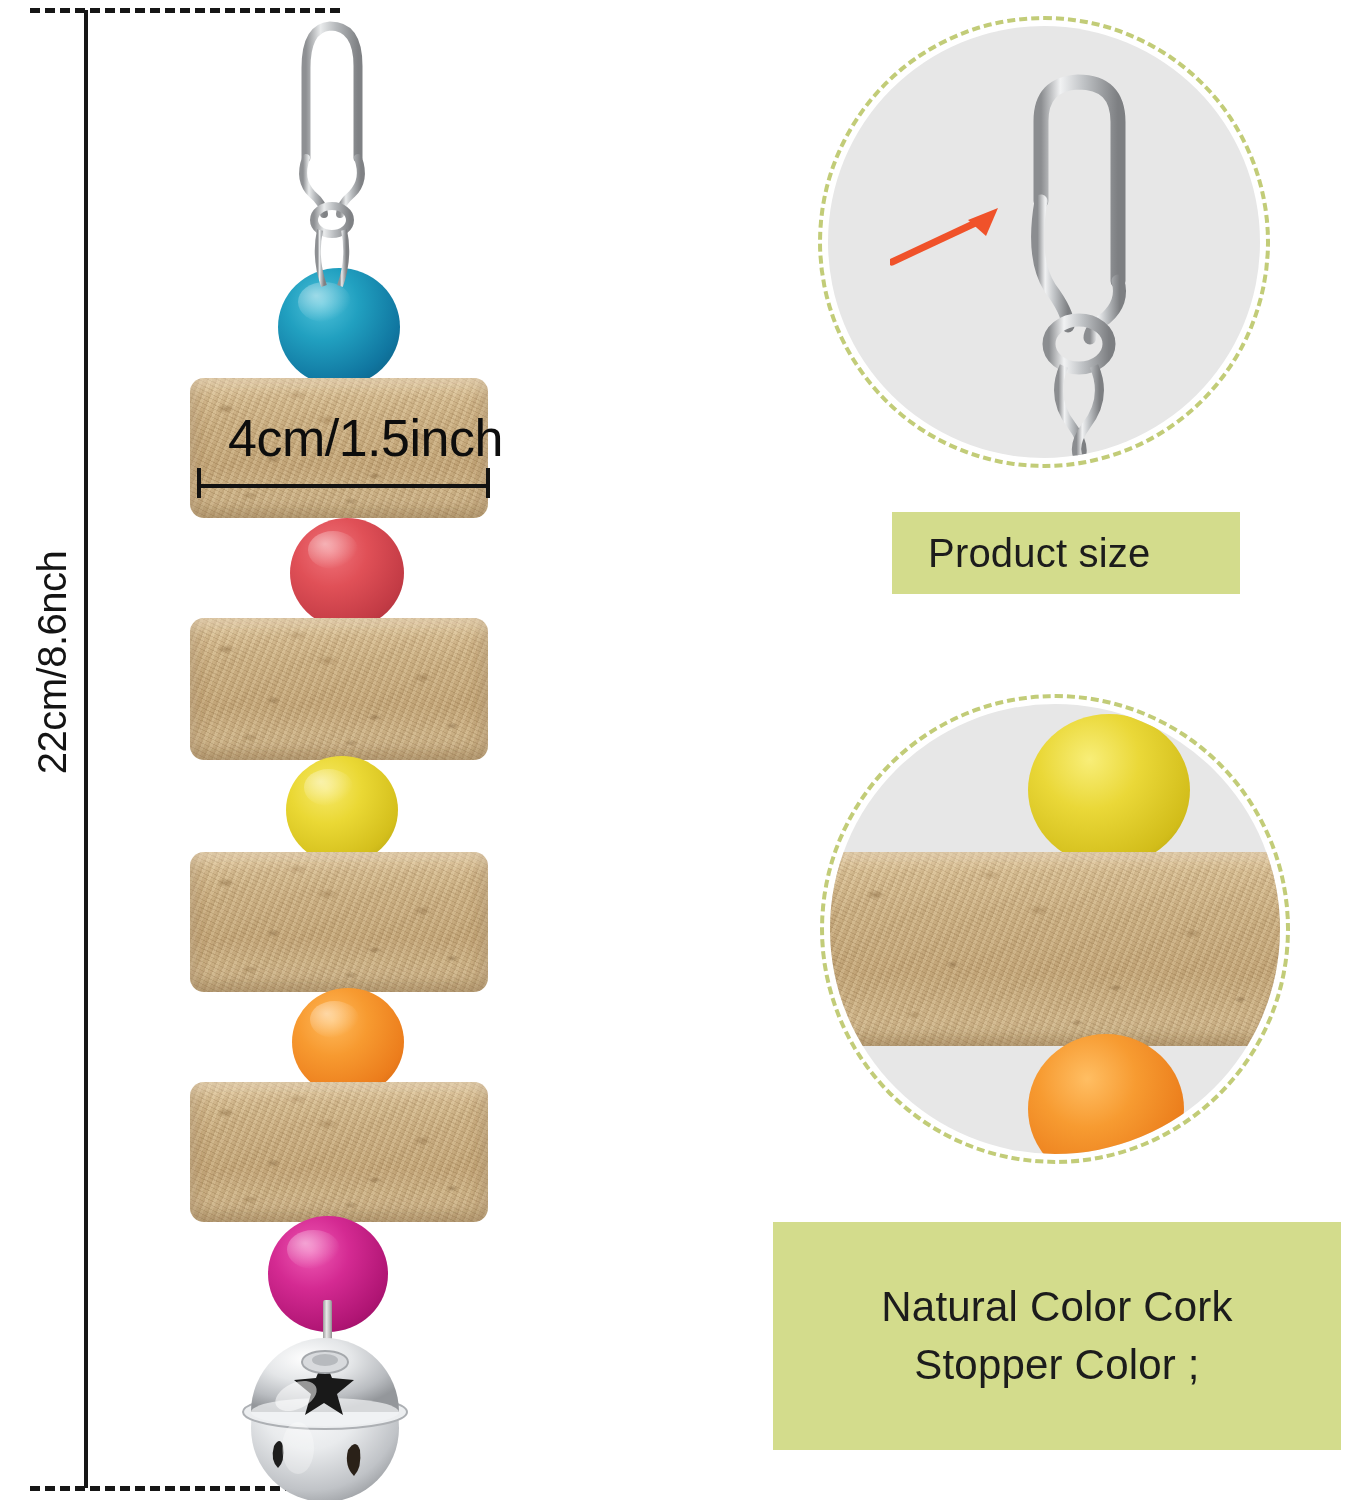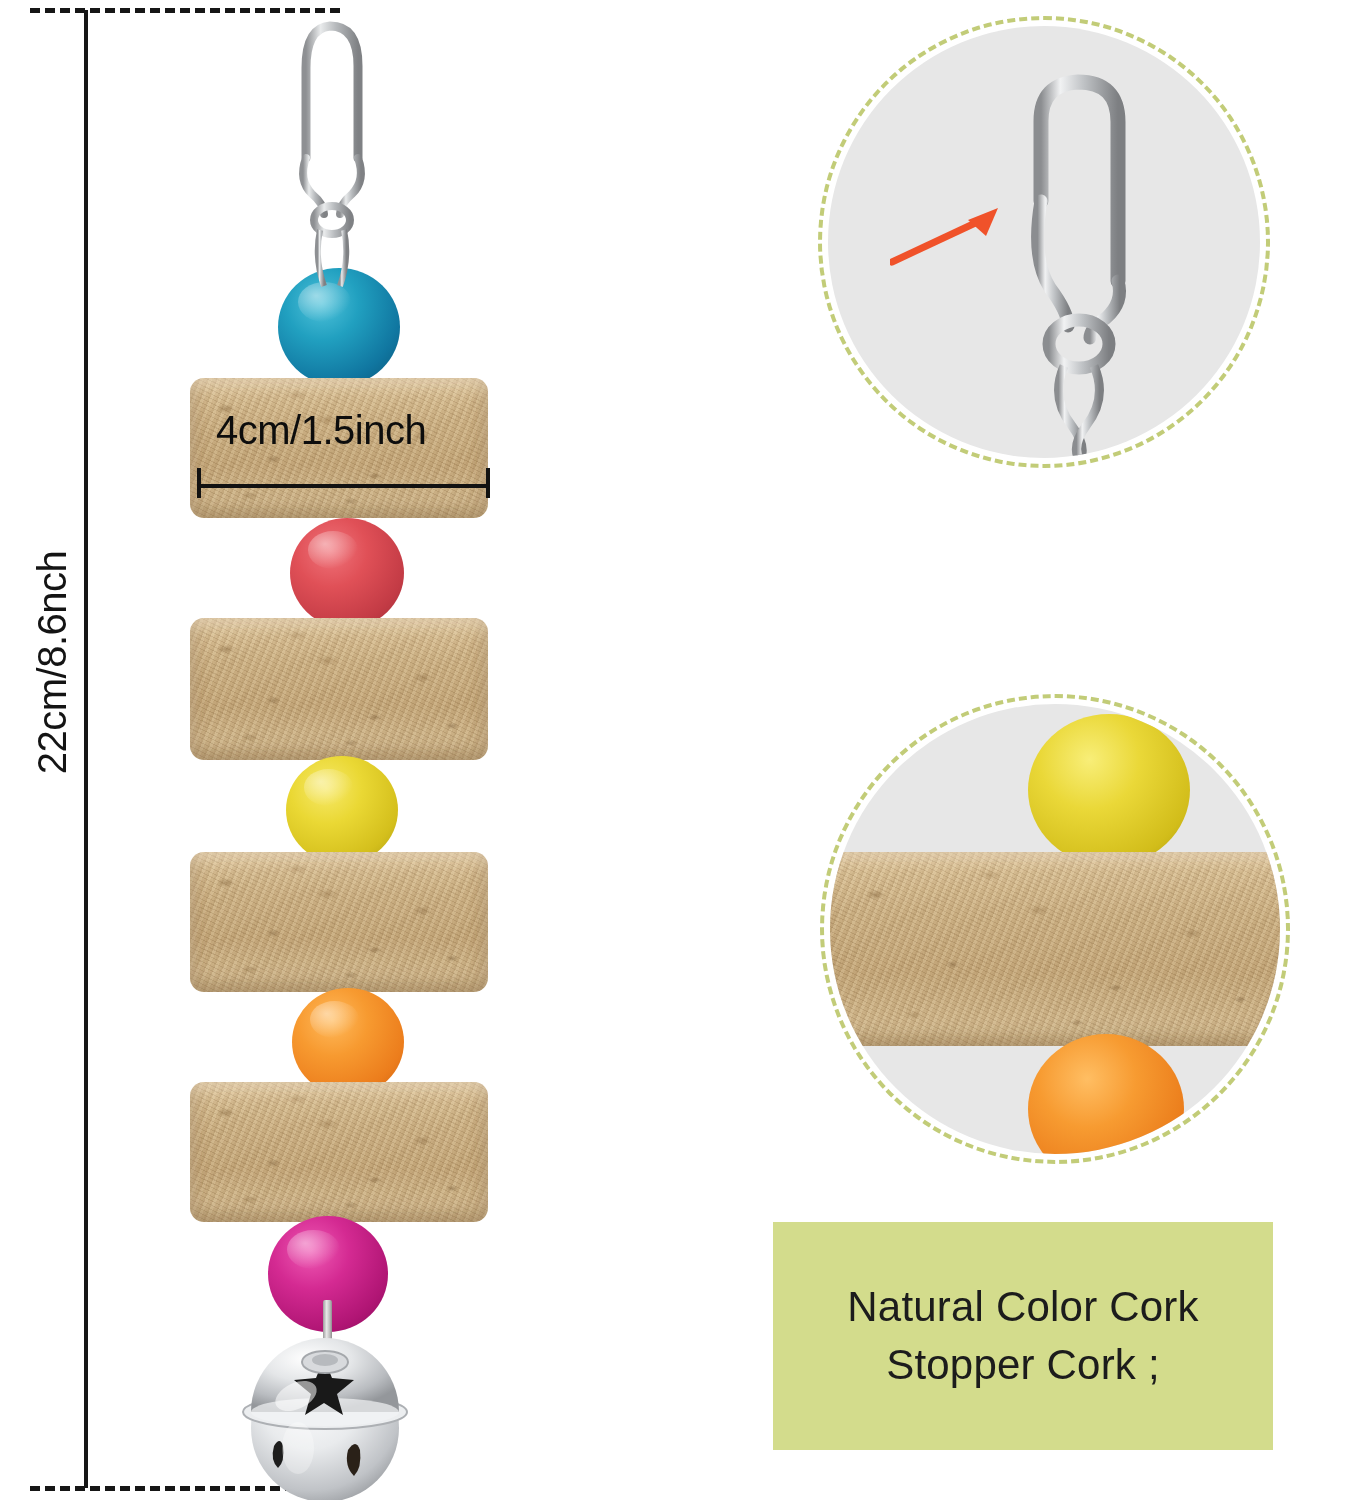--- a/index.html
+++ b/index.html
@@ -105,22 +105,22 @@
   .rod {
     position: absolute;
     width: 9px;
     background: linear-gradient(90deg, #9c9c9c, #e8e8e8 40%, #bdbdbd 75%, #8e8e8e);
     border-radius: 2px;
   }
 
   
   #width-dim-label {
     position: absolute;
-    left: 66px; top: 408px;
-    font-size: 40px;
+    left: 78px; top: 408px;
+    font-size: 52px;
     letter-spacing: -0.5px;
     color: #0d0d0d;
     white-space: nowrap;
     z-index: 12;
   }
   #width-dim-line {
     position: absolute;
     left: 47px; top: 484px;
     width: 293px; height: 0;
     border-top: 4px solid #121212;
@@ -190,21 +190,21 @@
     width: 348px; height: 82px;
     padding-left: 36px;
   }
   #product-size-label {
     font-size: 40px;
     color: #1c1c1c;
     letter-spacing: 0.2px;
   }
   #feature-box {
     left: 13px; top: 1222px;
-    width: 500px; height: 228px;
+    width: 568px; height: 228px;
     flex-direction: column;
     justify-content: center;
     align-items: center;
     text-align: center;
     padding: 0 16px;
   }
   .feature-line {
     font-size: 42px;
     line-height: 1.38;
     color: #1c1c1c;
@@ -353,32 +353,35 @@
     </div>
   </div>
 
   <div id="arrow-annotation" style="left:0;top:0;">
     <svg style="position:absolute; left:130px; top:190px;" width="130" height="80" viewBox="0 0 130 80">
       <path d="M2 72 L96 28" stroke="#f0522a" stroke-width="7" stroke-linecap="round"></path>
       <path d="M108 18 L78 30 L96 46 Z" fill="#f0522a"></path>
     </svg>
   </div>
 
+  <div id="product-size-box" class="green-box">
+    <span id="product-size-label">Product size</span>
+  </div>
 
   <div id="inset-cork-circle" class="inset-circle">
     <div class="inset-inner">
 
       <div style="position:absolute; left:198px; top:10px; width:162px; height:152px; border-radius:50%;
                   background: radial-gradient(circle at 38% 30%, #f8ee78 0%, #ead838 34%, #d2bd1a 74%, #a89610 100%);"></div>
 
       <div class="cork" style="left:-12px; top:148px; width:480px; height:194px; border-radius:16px;"></div>
 
       <div style="position:absolute; left:198px; top:330px; width:156px; height:150px; border-radius:50%;
                   background: radial-gradient(circle at 38% 30%, #ffbe63 0%, #f79b31 34%, #ea7b1a 74%, #c4600f 100%);"></div>
     </div>
   </div>
 
   <div id="feature-box" class="green-box">
     <div class="feature-line">Natural Color Cork</div>
-    <div class="feature-line">Stopper Cork ;</div>
+    <div class="feature-line">Stopper Color ;</div>
   </div>
 
 </div>
 
 </body></html>

